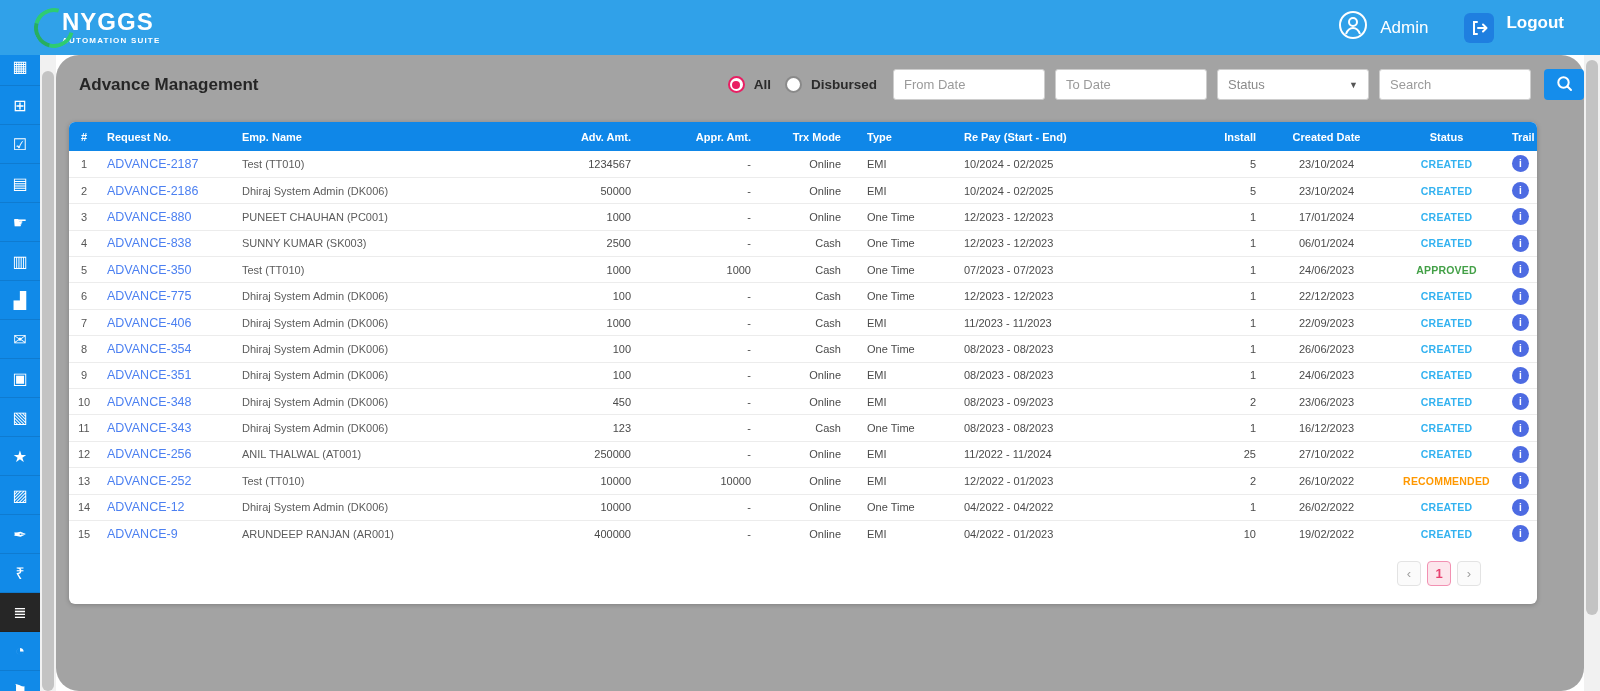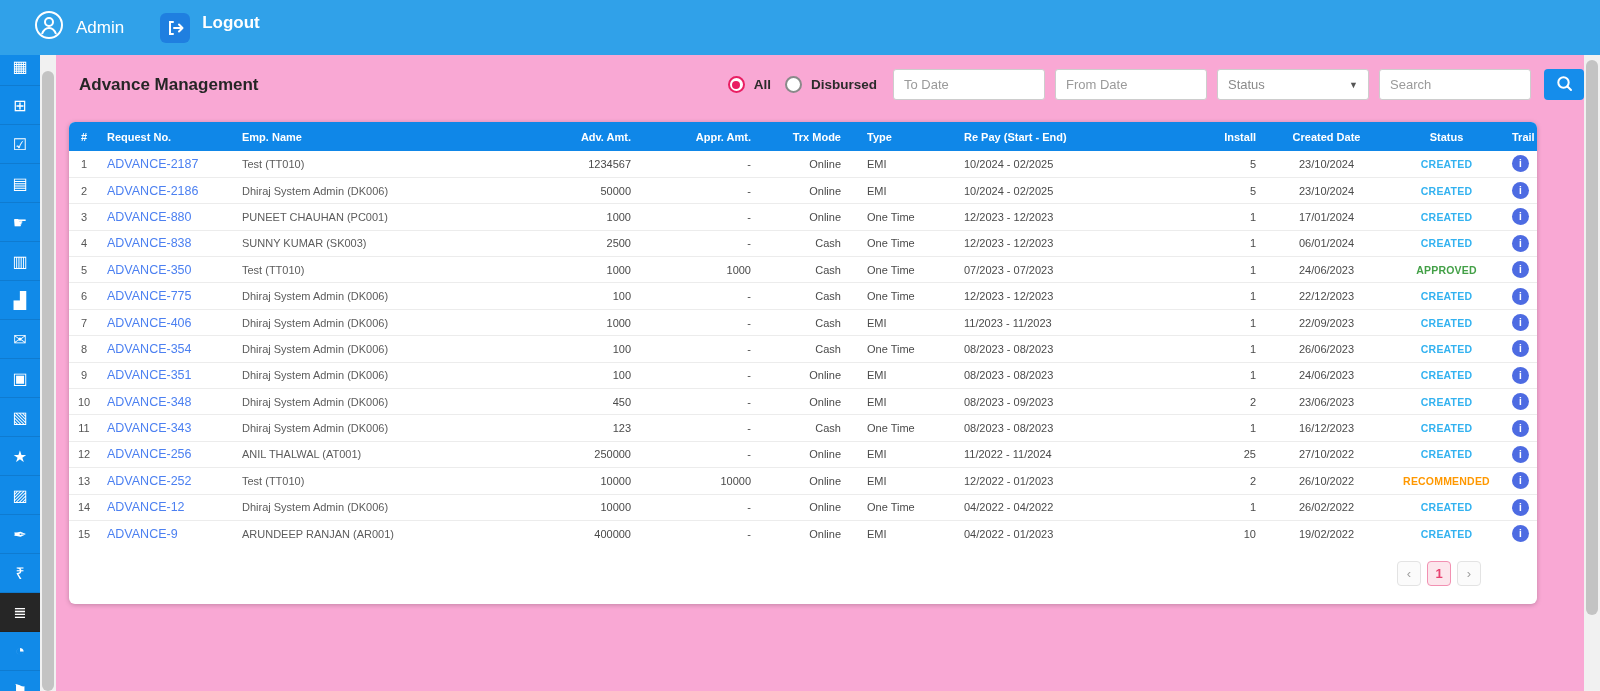--- a/index.html
+++ b/index.html
@@ -36,21 +36,21 @@
 
   
   .vscroll { position:absolute; top:55px; bottom:0; width:16px; background:#f1f1f1; z-index:15; }
   .vscroll.left { left:40px; }
   .vscroll.right { right:0; }
   .vthumb { position:absolute; left:2px; right:2px; background:#c3c3c3; border-radius:7px; }
   .vscroll.left .vthumb { top:16px; bottom:0; }
   .vscroll.right .vthumb { top:5px; height:555px; }
 
   
-  .main { position:absolute; left:56px; top:55px; right:16px; bottom:0; background:#f9a8d4; }
+  .main { position:absolute; left:56px; top:55px; right:16px; bottom:0; background:#a3a3a3;border-radius:23px; }
   .title-row { display:flex; align-items:center; justify-content:space-between;
     padding:14px 0 0 23px; }
   .page-title { font-size:17px; font-weight:bold; color:#262626; }
 
   .filters { display:flex; align-items:center; gap:10px; }
   .radio-group { display:flex; align-items:flex-end; gap:14px; margin-right:6px; }
   .radio-opt { display:flex; align-items:center; gap:9px; cursor:pointer; }
   .radio-circle { width:17px; height:17px; border-radius:50%; border:2px solid #8a8a8a;
     position:relative; background:#fff; }
   .radio-circle.on { border-color:#e91e63; }
@@ -107,20 +107,27 @@
     background:#fbfbfb; color:#9e9e9e; font-size:13px; display:flex; align-items:center;
     justify-content:center; cursor:pointer; }
   .pg-page { width:24px; height:25px; border:1px solid #f291b2; border-radius:4px;
     background:#fce6ec; color:#e84270; font-size:13px; font-weight:bold;
     display:flex; align-items:center; justify-content:center; cursor:pointer; }
 </style>
 </head>
 <body>
 
 <div class="topbar">
+  <div class="logo">
+    <div class="logo-swirl"></div>
+    <div class="logo-text-wrap">
+      <span class="logo-title">NYGGS</span>
+      <span class="logo-sub">AUTOMATION SUITE</span>
+    </div>
+  </div>
   <div class="topbar-right">
     <div class="user-chip">
       <span>
         <svg width="30" height="30" viewBox="0 0 30 30" fill="none">
           <circle cx="15" cy="15" r="13" stroke="#fff" stroke-width="2"></circle>
           <circle cx="15" cy="12" r="4" stroke="#fff" stroke-width="2"></circle>
           <path d="M8 24c1.5-4 4-6 7-6s5.5 2 7 6" stroke="#fff" stroke-width="2" fill="none"></path>
         </svg>
       </span>
       <span>Admin</span>
@@ -208,22 +215,22 @@
       <div class="radio-group">
         <div class="radio-opt">
           <span class="radio-circle on"></span>
           <span class="radio-label">All</span>
         </div>
         <div class="radio-opt">
           <span class="radio-circle"></span>
           <span class="radio-label">Disbursed</span>
         </div>
       </div>
+      <input class="f-input" placeholder="From Date" style="">
       <input class="f-input" placeholder="To Date" style="">
-      <input class="f-input" placeholder="From Date" style="">
       <div class="f-select">
         <span class="sel-text">Status</span>
         <span class="caret">▼</span>
       </div>
       <input class="f-input" placeholder="Search" style="">
       <button class="search-btn">
         <span>
           <svg width="17" height="17" viewBox="0 0 17 17" fill="none">
             <circle cx="7.5" cy="7.5" r="5.2" stroke="#fff" stroke-width="2"></circle>
             <path d="M11.5 11.5 15 15" stroke="#fff" stroke-width="2" stroke-linecap="round"></path>

